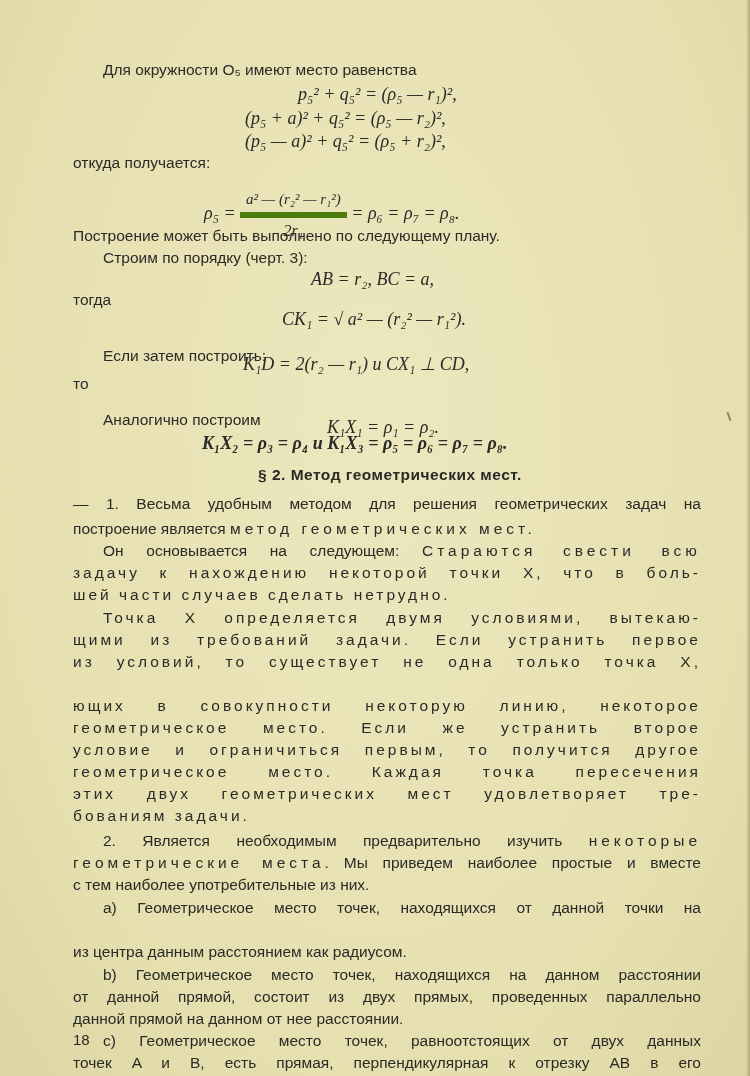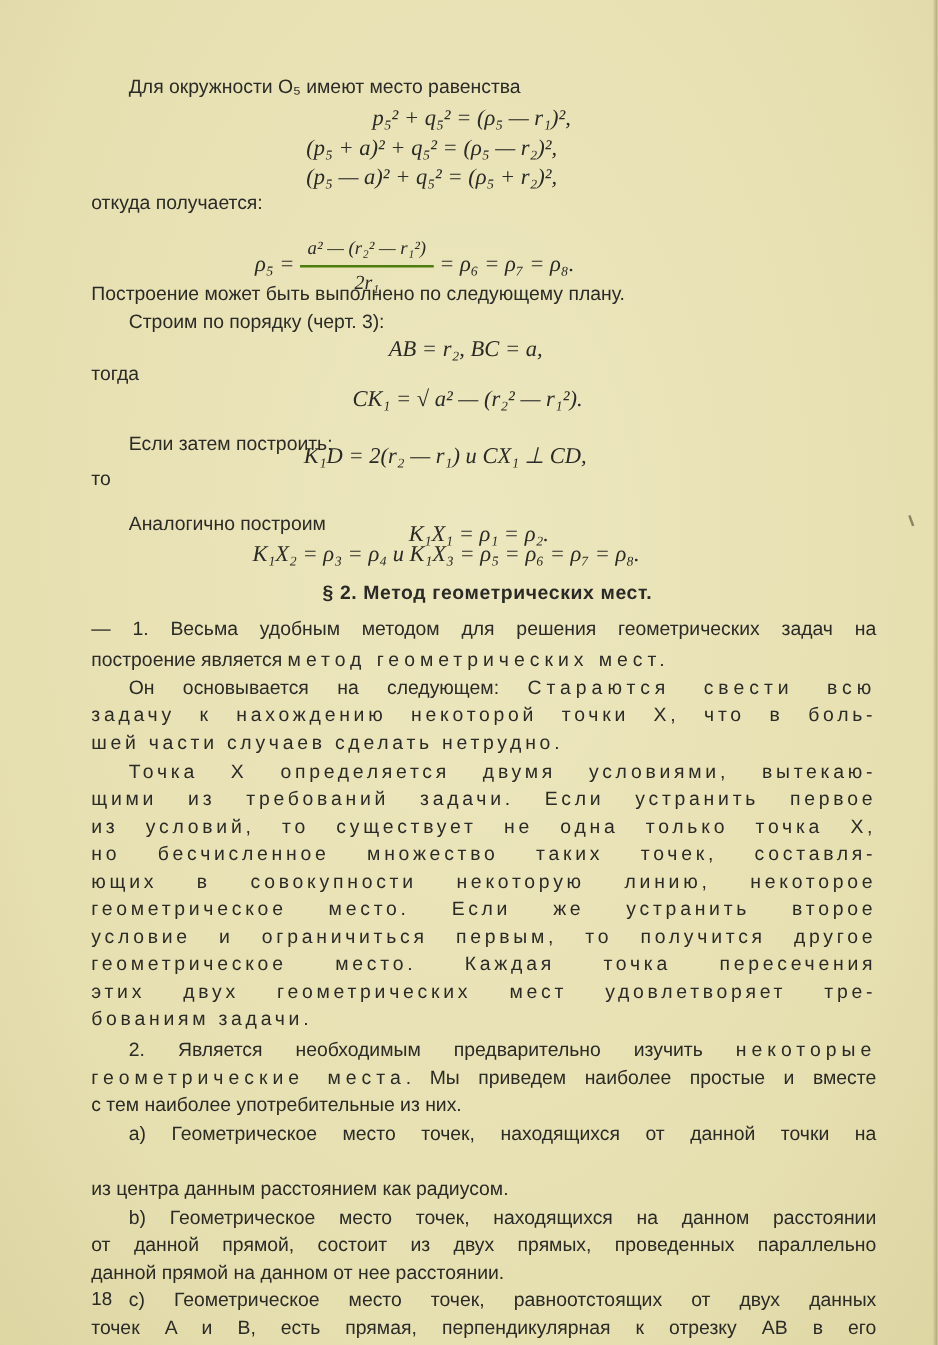--- a/index.html
+++ b/index.html
@@ -13,21 +13,21 @@
   }
   .page { position:absolute; left:0; top:0; width:750px; height:1076px; }
   .line { position:absolute; white-space:nowrap; font-size:17px; line-height:20px; }
   .sans { font-family:"Liberation Sans", sans-serif; font-size:15.5px; }
   .math { font-family:"Liberation Serif", serif; font-style:italic; font-size:18px; }
   .sp { letter-spacing:4px; }
   .just { text-align:justify; text-align-last:justify; width:628px; }
   .heading { font-family:"Liberation Sans", sans-serif; font-weight:bold; font-size:15.5px; letter-spacing:0.5px; }
   .pagenum { font-family:"Liberation Sans", sans-serif; font-size:15px; }
   .frac { display:inline-block; vertical-align:middle; text-align:center; }
-  .frac .num { display:block; border-bottom:2px solid #4d7c0f; padding:0 6px; font-size:15px; }
+  .frac .num { display:block; border-bottom:6px solid #4d7c0f; padding:0 6px; font-size:15px; }
   .frac .den { display:block; font-size:16px; }
   .edge { position:absolute; right:0; top:0; width:4px; height:1076px; background:linear-gradient(to right, rgba(0,0,0,0), rgba(90,80,40,0.35)); }
   .mark { position:absolute; left:728px; top:412px; width:2px; height:9px; background:#8a8460; transform:rotate(-20deg); }
 </style>
 </head>
 <body>
 
 <div class="page">
 
   <div class="line sans" style="left:103px;top:60px;">Для окружности O₅ имеют место равенства</div>
@@ -48,38 +48,37 @@
   <div class="line sans" style="left:73px;top:226px;">Построение может быть выполнено по следующему плану.</div>
   <div class="line sans" style="left:103px;top:248px;">Строим по порядку (черт. 3):</div>
   <div class="line math" style="left:311px;top:269px;">AB = r₂,  BC = a,</div>
   <div class="line sans" style="left:73px;top:290px;">тогда</div>
   <div class="line math" style="left:282px;top:309px;">CK₁ = √ a² — (r₂² — r₁²).</div>
   <div class="line sans" style="left:103px;top:333px;margin-top:13px;">Если затем построить:</div>
   <div class="line math" style="left:243px;top:354px;">K₁D = 2(r₂ — r₁)  и  CX₁ ⊥ CD,</div>
   <div class="line sans" style="left:73px;top:374px;">то</div>
   <div class="line math" style="left:327px;top:390px;margin-top:27px;">K₁X₁ = ρ₁ = ρ₂.</div>
   <div class="line sans" style="left:103px;top:410px;">Аналогично построим</div>
-  <div class="line math" style="left:202px;top:433px;">K₁X₂ = ρ₃ = ρ₄  и  K₁X₃ = ρ₅ = ρ₆ = ρ₇ = ρ₈.</div>
+  <div class="line math" style="left:202px;top:433px;font-weight:bold;">K₁X₂ = ρ₃ = ρ₄  и  K₁X₃ = ρ₅ = ρ₆ = ρ₇ = ρ₈.</div>
 
   <div class="line heading" style="left:258px;top:465px;">§ 2. Метод геометрических мест.</div>
 
   <div class="line sans just" style="left:73px;top:494px;">— 1. Весьма удобным методом для решения геометрических задач на</div>
   <div class="line sans" style="left:73px;top:519px;">
     <span>построение является </span><span class="sp">метод геометрических мест.</span>
   </div>
   <div class="line sans just" style="left:103px;top:541px;width:598px;">
     <span>Он основывается на следующем: </span><span class="sp">Стараются свести всю</span>
   </div>
   <div class="line sans just sp" style="left:73px;top:563px;letter-spacing:3px;">задачу к нахождению некоторой точки X, что в боль-</div>
   <div class="line sans sp" style="left:73px;top:585px;letter-spacing:3px;">шей части случаев сделать нетрудно.</div>
 
   <div class="line sans just sp" style="left:103px;top:608px;width:598px;letter-spacing:3px;">Точка X определяется двумя условиями, вытекаю-</div>
   <div class="line sans just sp" style="left:73px;top:630px;letter-spacing:3px;">щими из требований задачи. Если устранить первое</div>
   <div class="line sans just sp" style="left:73px;top:652px;letter-spacing:3px;">из условий, то существует не одна только точка X,</div>
-  <div class="line sans just sp" style="left:73px;top:674px;letter-spacing:3px;">но бесчисленное множество таких точек, составля-</div>
   <div class="line sans just sp" style="left:73px;top:696px;letter-spacing:3px;">ющих в совокупности некоторую линию, некоторое</div>
   <div class="line sans just sp" style="left:73px;top:718px;letter-spacing:3px;">геометрическое место. Если же устранить второе</div>
   <div class="line sans just sp" style="left:73px;top:740px;letter-spacing:3px;">условие и ограничиться первым, то получится другое</div>
   <div class="line sans just sp" style="left:73px;top:762px;letter-spacing:3px;">геометрическое место. Каждая точка пересечения</div>
   <div class="line sans just sp" style="left:73px;top:784px;letter-spacing:3px;">этих двух геометрических мест удовлетворяет тре-</div>
   <div class="line sans sp" style="left:73px;top:806px;letter-spacing:3px;">бованиям задачи.</div>
 
   <div class="line sans just" style="left:103px;top:831px;width:598px;">
     <span>2. Является необходимым предварительно изучить </span><span class="sp">некоторые</span>
   </div>

